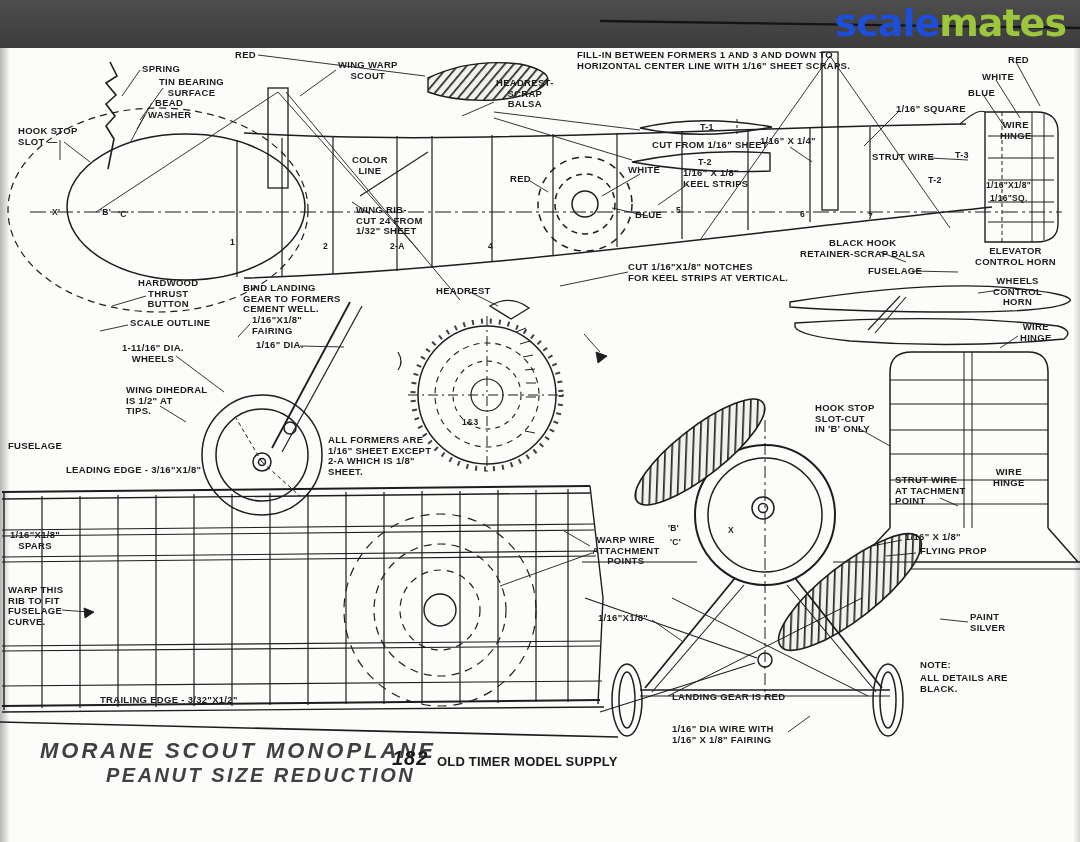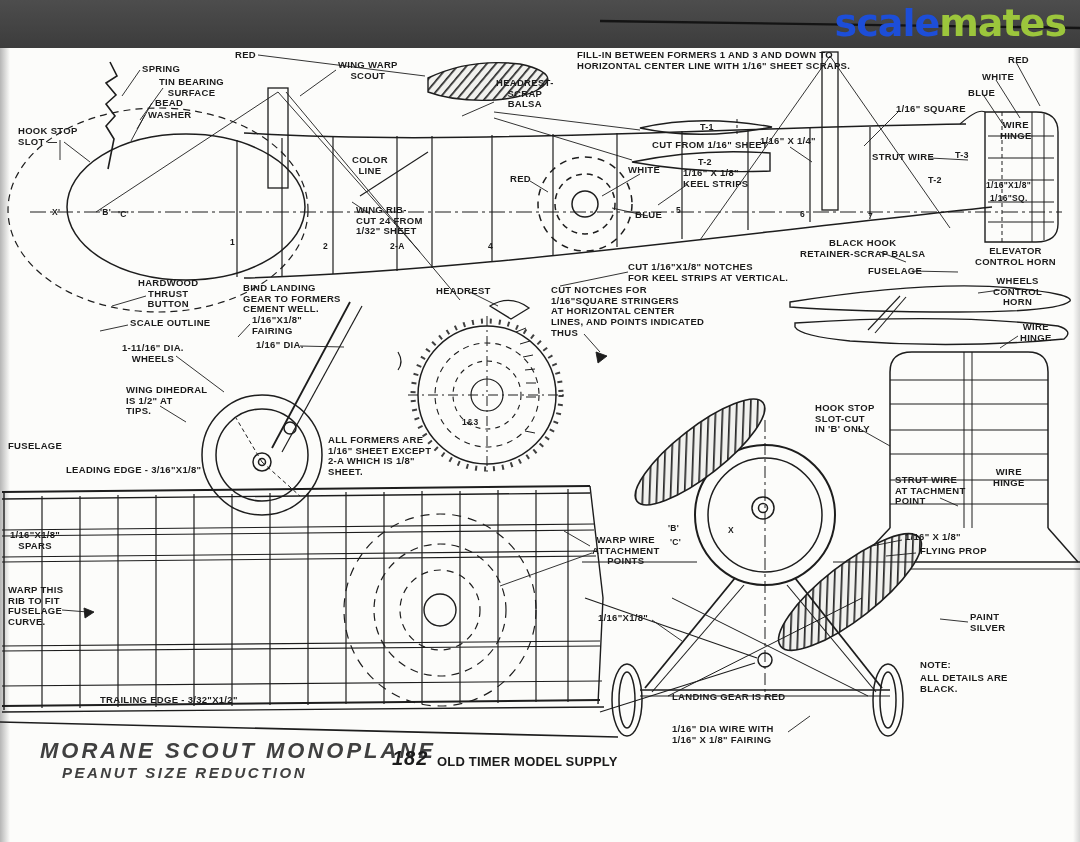--- a/index.html
+++ b/index.html
@@ -16,21 +16,21 @@
   .edgeR{position:absolute;right:0;top:48px;bottom:0;width:7px;z-index:2;
          background:linear-gradient(to left,#bdbdbd,#fcfcfa);opacity:.6;}
   svg{position:absolute;left:0;top:0;z-index:2;}
   .lbl{position:absolute;z-index:3;font:700 9.5px/1.13 "Liberation Sans",sans-serif;
        letter-spacing:.3px;color:#1b1b1b;white-space:pre-line;}
   .c{text-align:center;}
   .sm{font-size:8.5px;}
   .num{font-size:9px;}
   .ul{}
   .hand{font:italic 700 22px/1 "Liberation Sans",sans-serif;letter-spacing:3px;color:#404040;}
-  .hand2{font-size:15px;letter-spacing:2.5px;}
+  .hand2{font-size:20px;letter-spacing:2.5px;margin-left:44px;}
   .bignum{font:italic 700 20px/1 "Liberation Sans",sans-serif;letter-spacing:1px;}
   .supplier{font:700 13px/1 "Liberation Sans",sans-serif;letter-spacing:.2px;}
 </style>
 </head>
 <body>
 
 <div id="stage">
 
   <div id="hdr"></div>
   <div id="brand"><span style="color:#1d4ed8">scale</span><span style="color:#9cc63c">mates</span></div>
@@ -351,25 +351,20 @@
 HORN</div>
   <div class="lbl c" style="left:138px;top:278px">HARDWOOD
 THRUST
 BUTTON</div>
   <div class="lbl" style="left:243px;top:283px">BIND LANDING
 GEAR TO FORMERS
 CEMENT WELL.</div>
   <div class="lbl" style="left:436px;top:286px">HEADREST</div>
   <div class="lbl" style="left:628px;top:262px">CUT 1/16"X1/8" NOTCHES
 FOR KEEL STRIPS AT VERTICAL.</div>
-  <div class="lbl" style="left:551px;top:285px">CUT NOTCHES FOR
-1/16"SQUARE STRINGERS
-AT HORIZONTAL CENTER
-LINES, AND POINTS INDICATED
-THUS</div>
   <div class="lbl" style="left:130px;top:318px">SCALE OUTLINE</div>
   <div class="lbl" style="left:252px;top:315px">1/16"X1/8"
 FAIRING</div>
   <div class="lbl" style="left:256px;top:340px">1/16" DIA.</div>
   <div class="lbl c" style="left:122px;top:343px">1-11/16" DIA.
 WHEELS</div>
   <div class="lbl c" style="left:1020px;top:322px">WIRE
 HINGE</div>
   <div class="lbl" style="left:815px;top:403px">HOOK STOP
 SLOT-CUT

